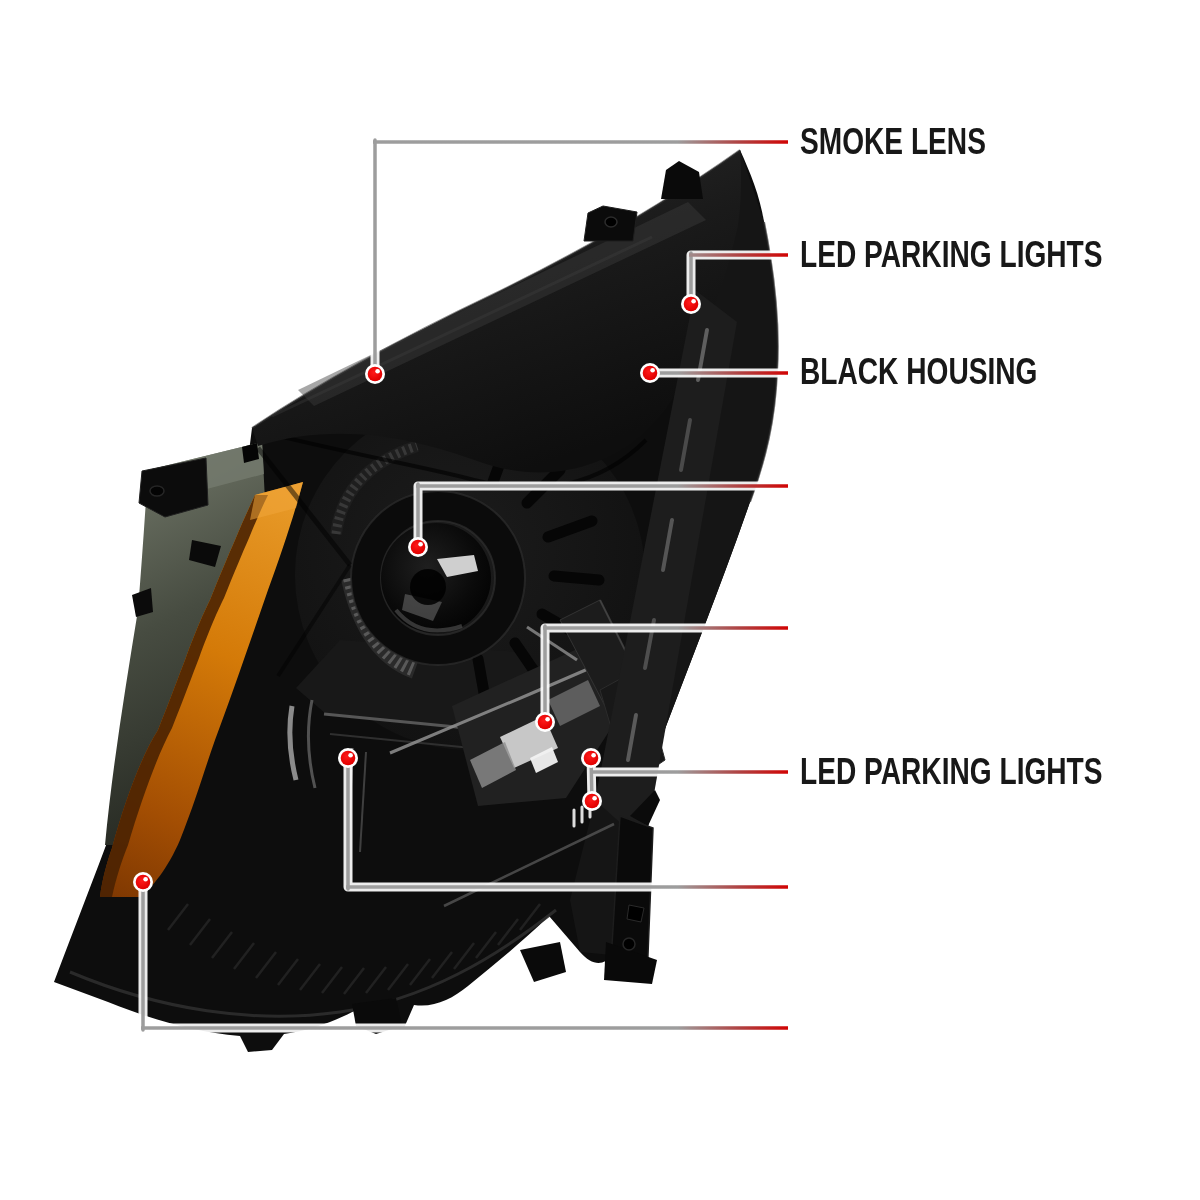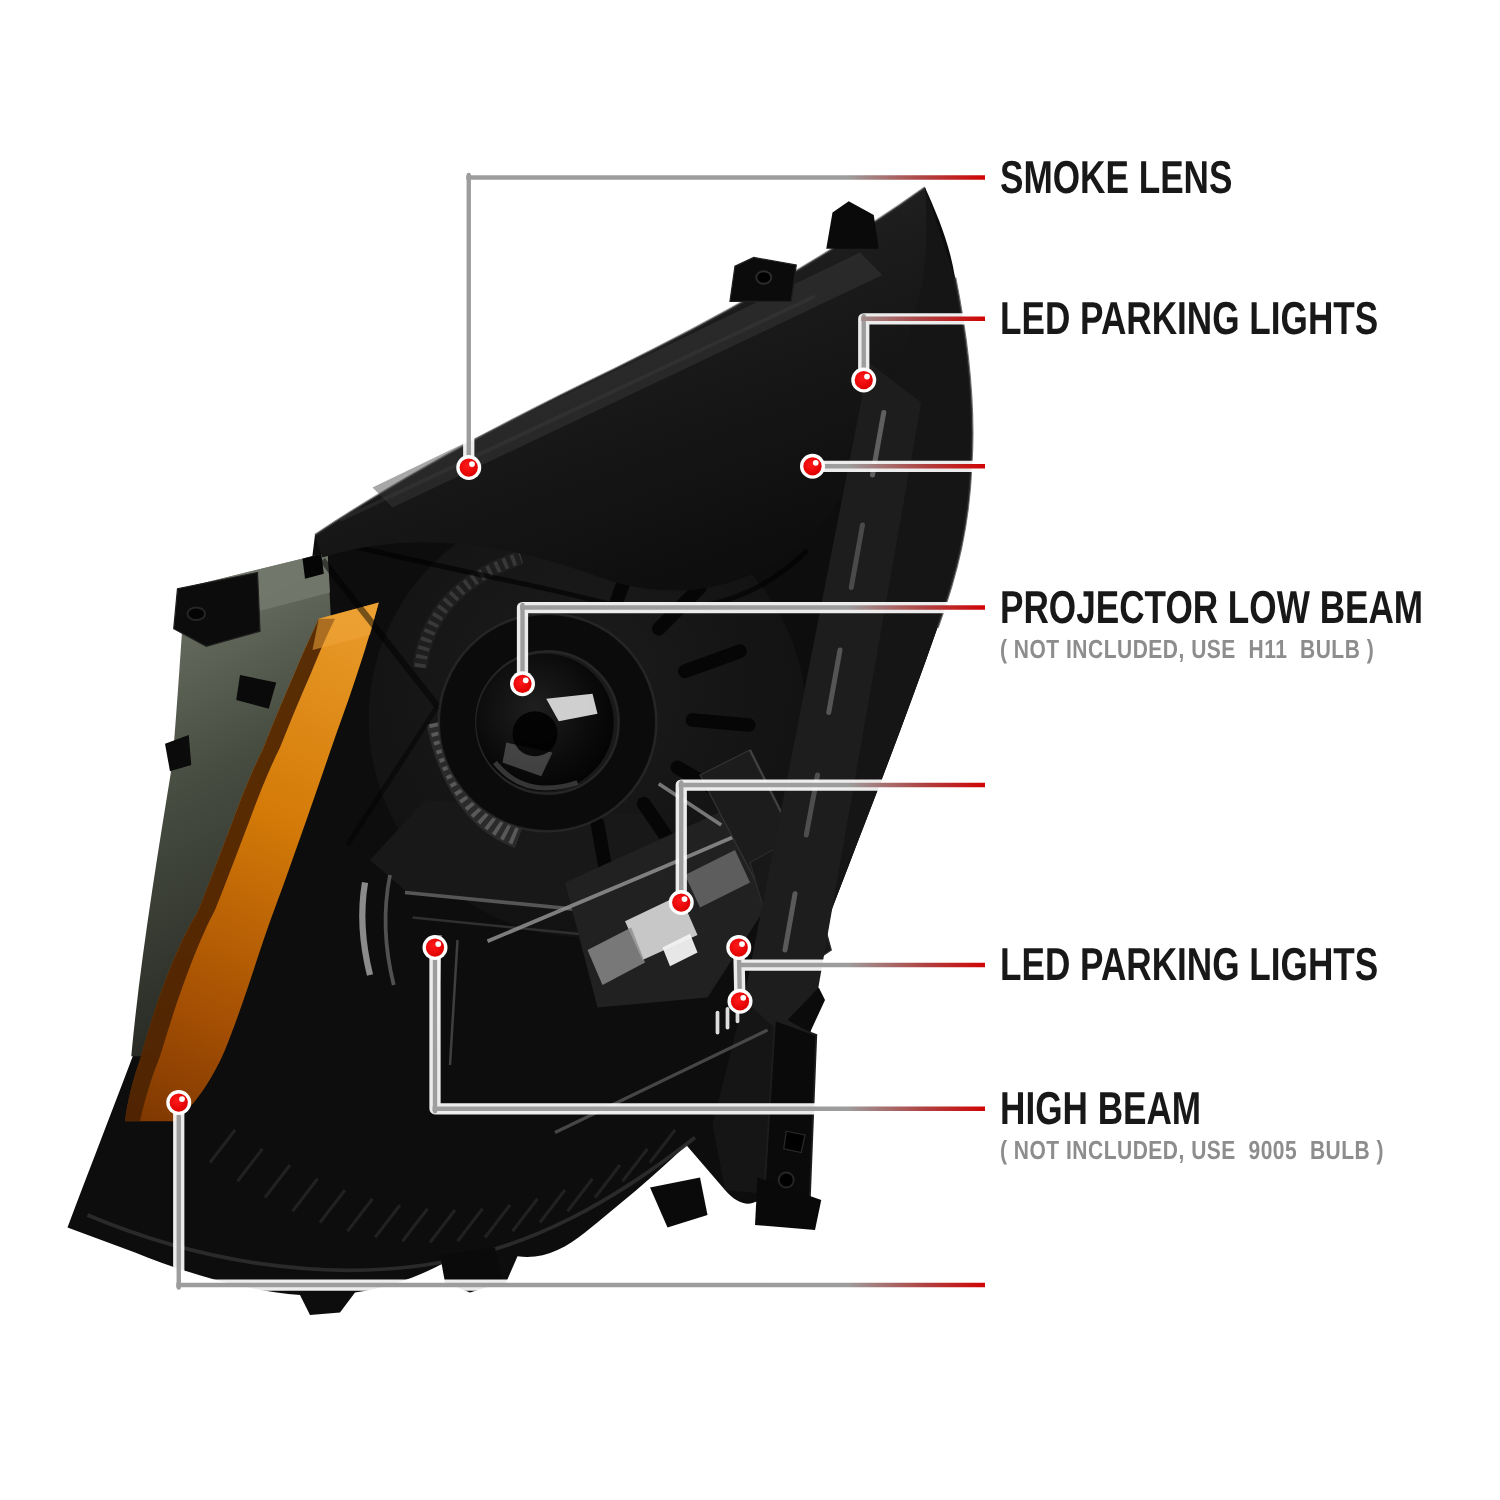--- a/index.html
+++ b/index.html
@@ -287,26 +287,22 @@
 </svg>
 
   <div class="callout" style="top:123px">
     <div class="t">SMOKE LENS</div>
 
   </div>
   <div class="callout" style="top:236px">
     <div class="t">LED PARKING LIGHTS</div>
 
   </div>
-  <div class="callout" style="top:467px">
-    <div class="t">PROJECTOR LOW BEAM</div>
-    <div class="n">( NOT INCLUDED, USE &nbsp;H11&nbsp; BULB )</div>
+  <div class="callout" style="top:353px">
+    <div class="t">BLACK HOUSING</div>
+
   </div>
   <div class="callout" style="top:753px">
     <div class="t">LED PARKING LIGHTS</div>
 
   </div>
-  <div class="callout" style="top:868px">
-    <div class="t">HIGH BEAM</div>
-    <div class="n">( NOT INCLUDED, USE &nbsp;9005&nbsp; BULB )</div>
-  </div>
 
 </div>
 
 </body></html>

